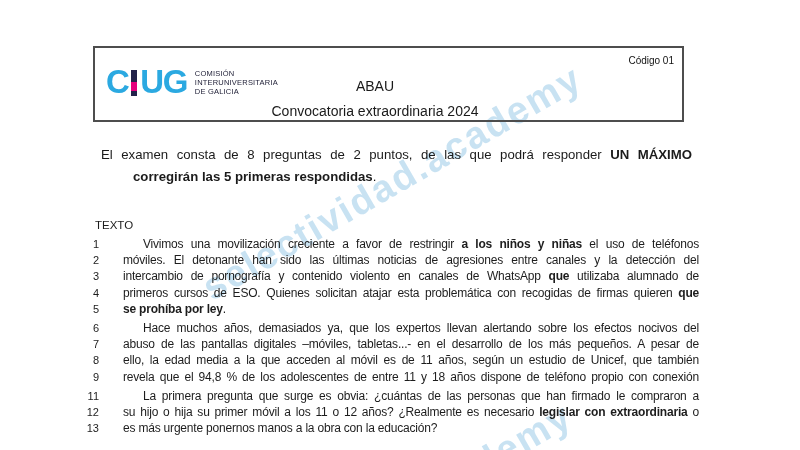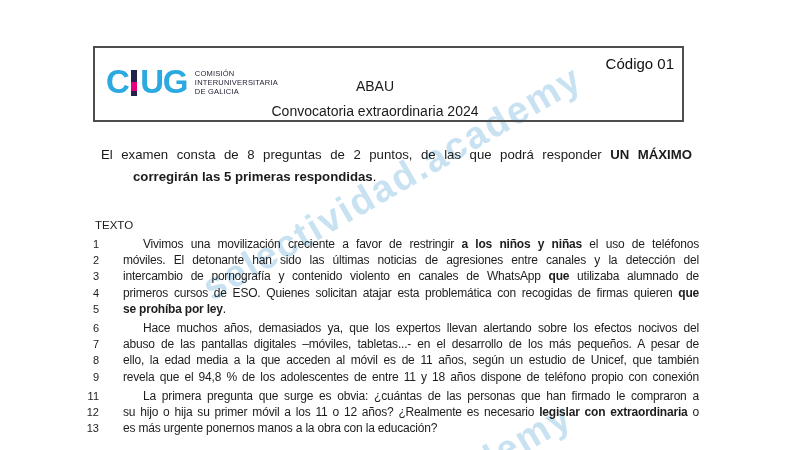--- a/index.html
+++ b/index.html
@@ -27,21 +27,21 @@
     letter-spacing:-1.5px; color:var(--logo-cyan,#2bA9e1); line-height:30px; }
   .logo-ibar { display:flex; flex-direction:column; width:6px; height:26px; margin:1px 3px 0 3px; }
   .logo-ibar .s1 { height:12px; background:var(--logo-dark,#22224a); }
   .logo-ibar .s2 { height:9px;  background:var(--logo-magenta,#e5007d); }
   .logo-ibar .s3 { height:5px;  background:var(--logo-dark,#22224a); }
   .logo-org { margin-left:8px; font-size:7.5px; font-weight:normal; color:#23233a;
     line-height:9px; letter-spacing:0.2px; }
 
   .titles { position:absolute; left:85px; top:2px; width:390px; text-align:center;
     font-size:14px; line-height:24.5px; color:#1a1a1a;margin-top:24px; }
-  .code { position:absolute; right:8px; top:7px; font-size:15px; color:#111; }
+  .code { position:absolute; right:8px; top:7px; font-size:10px; color:#111; }
 
   
   .instructions { position:absolute; left:101px; top:144px; width:591px;
     font-size:13.2px; line-height:21.8px; color:#1b1b1b; z-index:1; }
   .ins-line { text-align:justify; text-align-last:justify; }
   .ins-line.no-just { text-align:center; text-align-last:left;margin-left:32px; }
 
   
   .texto-heading { position:absolute; left:95px; top:219px; font-size:11.5px;
     font-weight:normal; z-index:1; }

